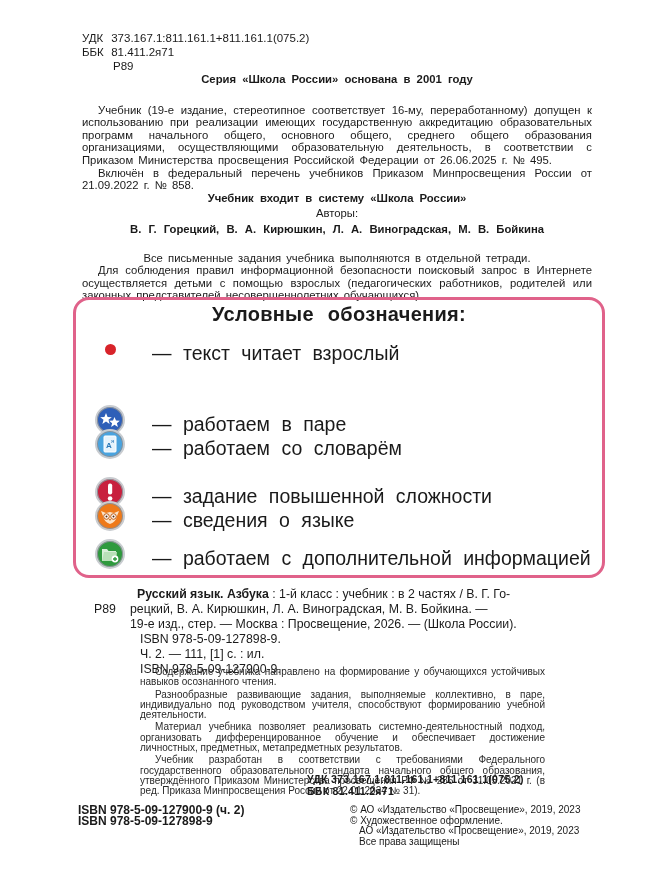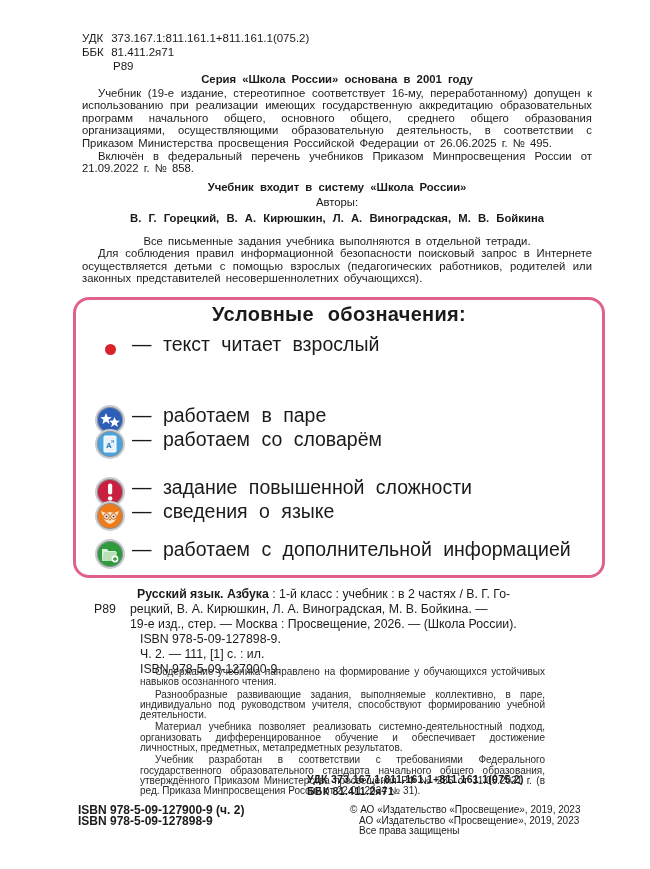--- a/index.html
+++ b/index.html
@@ -7,31 +7,31 @@
          font-family: "Liberation Sans", "DejaVu Sans", sans-serif; color: #1a1a1a; }
   .abs { position: absolute; }
   .codes { left: 82px; top: 31px; font-size: 11.5px; line-height: 14px; }
   .codes .lbl { display: inline-block; width: 26px; }
   .codes .p89 { padding-left: 31px; }
 
   .notice { left: 82px; top: 73px; width: 510px; font-size: 11.3px; line-height: 12.6px; }
   .notice p { margin: 0; text-align: justify; text-indent: 16px; word-spacing: 2px; }
   .notice .center { text-align: center; text-indent: 0; }
   .notice .bold { font-weight: bold; word-spacing: 3px; }
-  .notice .head { margin-bottom: 1px; }
-  .notice .gap { margin-top: 6px; }
+  .notice .head { margin-bottom: 18px; }
+  .notice .gap { }
   .notice .authors-lbl { margin-top: 3px; }
-  .notice .authors { margin-top: 3px; margin-bottom: 10px; word-spacing: 4px; }
+  .notice .authors { margin-top: 3px; margin-bottom: 16px; word-spacing: 4px; }
 
   .legend { left: 73px; top: 297px; width: 532px; height: 281px;
             border: 3px solid #e0628a; border-radius: 16px; box-sizing: border-box; }
   .legend-title { position: absolute; left: 0; right: 0; top: 3px; text-align: center;
                   font-weight: bold; font-size: 20px; letter-spacing: 0.3px; word-spacing: 8px; }
-  .legend-row { position: absolute; left: 18px; height: 32px; display: flex; align-items: flex-start;
-                font-size: 19.5px; word-spacing: 6px; }
+  .legend-row { position: absolute; left: 18px; height: 32px; display: flex; align-items: flex-end;
+                font-size: 19.5px; word-spacing: 6px; gap: 20px; }
   .legend-row .marker { width: 32px; height: 32px; display: flex; align-items: center; justify-content: center; flex: 0 0 32px; }
   .legend-row .txt { margin-left: 6px; white-space: nowrap; }
   .dot-red { width: 11px; height: 11px; border-radius: 50%; background: #d8232a; }
   .dia-blue { width: 9px; height: 9px; background: #1f8ad8; transform: rotate(45deg); border-radius: 2px; }
   .badge { width: 30px; height: 30px; border-radius: 50%; box-sizing: border-box;
            border: 2px solid #c9ccd0; box-shadow: 0 0 0 1px #8a8f96 inset;
            display: flex; align-items: center; justify-content: center; }
   .badge svg { width: 24px; height: 24px; }
 
   .biblio { left: 82px; top: 587px; width: 470px; font-size: 12.3px; line-height: 15px; }
@@ -179,15 +179,16 @@
   <div>ББК 81.411.2я71</div>
 </div>
 
 <div class="abs isbn-left">
   <div>ISBN 978-5-09-127900-9 (ч. 2)</div>
   <div>ISBN 978-5-09-127898-9</div>
 </div>
 
 <div class="abs copy-right">
   <div>© АО «Издательство «Просвещение», 2019, 2023</div>
+  <div>© Художественное оформление.</div>
   <div style="padding-left:9px">АО «Издательство «Просвещение», 2019, 2023</div>
   <div style="padding-left:9px">Все права защищены</div>
 </div>
 
 </body></html>

